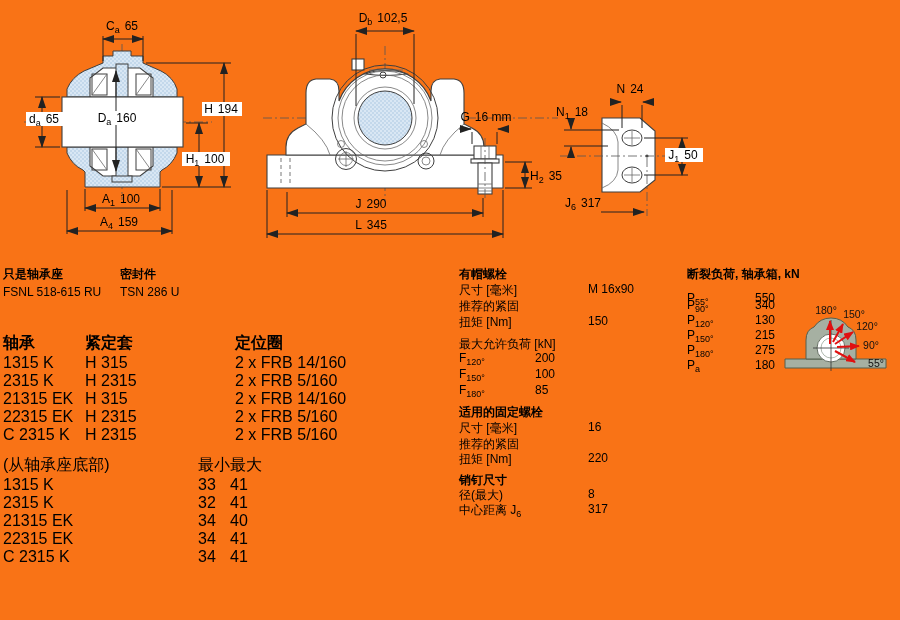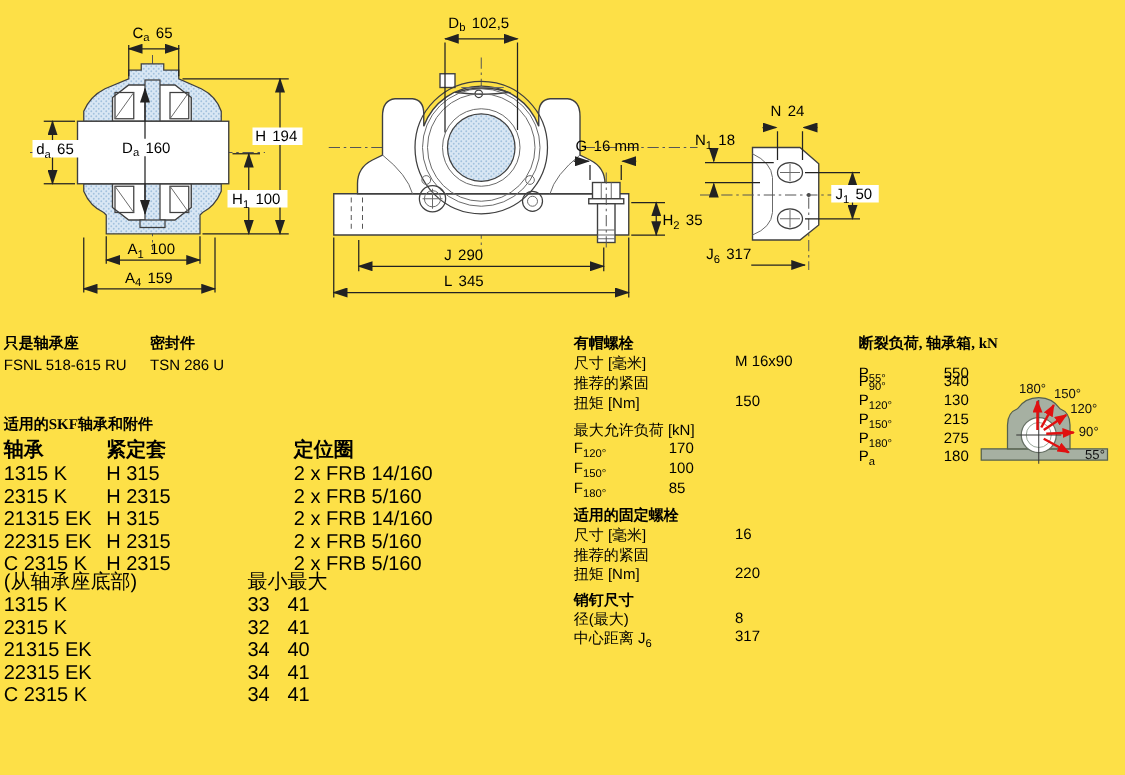--- a/index.html
+++ b/index.html
@@ -1,19 +1,19 @@
 <!DOCTYPE html>
 <html><head>
 <meta charset="utf-8">
 <style>
   html,body{margin:0;padding:0;background:#fff;}
-  .page{position:relative;width:900px;height:620px;background:#fde047;overflow:hidden;
+  .page{position:relative;width:900px;height:620px;background:#f97316;overflow:hidden;
         font-family:"Liberation Sans",sans-serif;font-size:12px;color:#000;}
   .abs{position:absolute;}
-  .b{font-weight:bold;font-family:Liberation Serif, serif;}
+  .b{font-weight:bold;}
   .row{position:absolute;white-space:nowrap;}
   .row .v{position:absolute;left:129px;top:0;}
   .row .v2{position:absolute;left:76px;top:0;}
   .row .v3{position:absolute;left:68px;top:0;text-align:center;}
   sub{font-size:9px;}
   table.spec{border-collapse:collapse;margin:0;padding:0;}
   table.spec td{padding:0;height:15px;font-size:16px;white-space:nowrap;vertical-align:top;}
   svg{position:absolute;left:0;top:0;}
   .dim{font-family:"Liberation Sans",sans-serif;font-size:12px;fill:#000;}
   .outl{fill:#fff;stroke:#3f3f3f;stroke-width:1.1;}
@@ -239,21 +239,20 @@
 <div class="abs" style="left:3px;top:266px">
   <div class="b">只是轴承座</div>
   <div style="margin-top:2px">FSNL 518-615 RU</div>
 </div>
 <div class="abs" style="left:120px;top:266px">
   <div class="b">密封件</div>
   <div style="margin-top:2px">TSN 286 U</div>
 </div>
 
 <div class="abs" style="left:3px;top:331px">
-  <div class="b">适用的SKF轴承和附件</div>
   <table class="spec" style="margin-top:2px">
     <tbody>
           <tr>
       <td class="b" style="width:82px">轴承</td>
       <td class="b" style="width:150px">紧定套</td>
       <td class="b" style="width:150px">定位圈</td>
     </tr>
     <tr>
             <td>1315 K</td>
             <td>H 315</td>
@@ -319,21 +318,21 @@
   </tbody>
       </table>
 </div>
 
 <div class="row b" style="left:459px;top:266px">有帽螺栓</div>
 <div class="row" style="left:459px;top:282px"><span>尺寸 [毫米]</span><span class="v">M 16x90</span></div>
 <div class="row" style="left:459px;top:298px">推荐的紧固</div>
 <div class="row" style="left:459px;top:314px"><span>扭矩 [Nm]</span><span class="v">150</span></div>
 
 <div class="row" style="left:459px;top:336px">最大允许负荷 [kN]</div>
-<div class="row" style="left:459px;top:351px"><span><span>F</span><sub>120°</sub></span><span class="v2">170</span></div>
+<div class="row" style="left:459px;top:351px"><span><span>F</span><sub>120°</sub></span><span class="v2">200</span></div>
 <div class="row" style="left:459px;top:367px"><span><span>F</span><sub>150°</sub></span><span class="v2">100</span></div>
 <div class="row" style="left:459px;top:383px"><span><span>F</span><sub>180°</sub></span><span class="v2">85</span></div>
 
 <div class="row b" style="left:459px;top:404px">适用的固定螺栓</div>
 <div class="row" style="left:459px;top:420px"><span>尺寸 [毫米]</span><span class="v">16</span></div>
 <div class="row" style="left:459px;top:436px">推荐的紧固</div>
 <div class="row" style="left:459px;top:451px"><span>扭矩 [Nm]</span><span class="v">220</span></div>
 
 <div class="row b" style="left:459px;top:472px">销钉尺寸</div>
 <div class="row" style="left:459px;top:487px"><span>径(最大)</span><span class="v">8</span></div>

